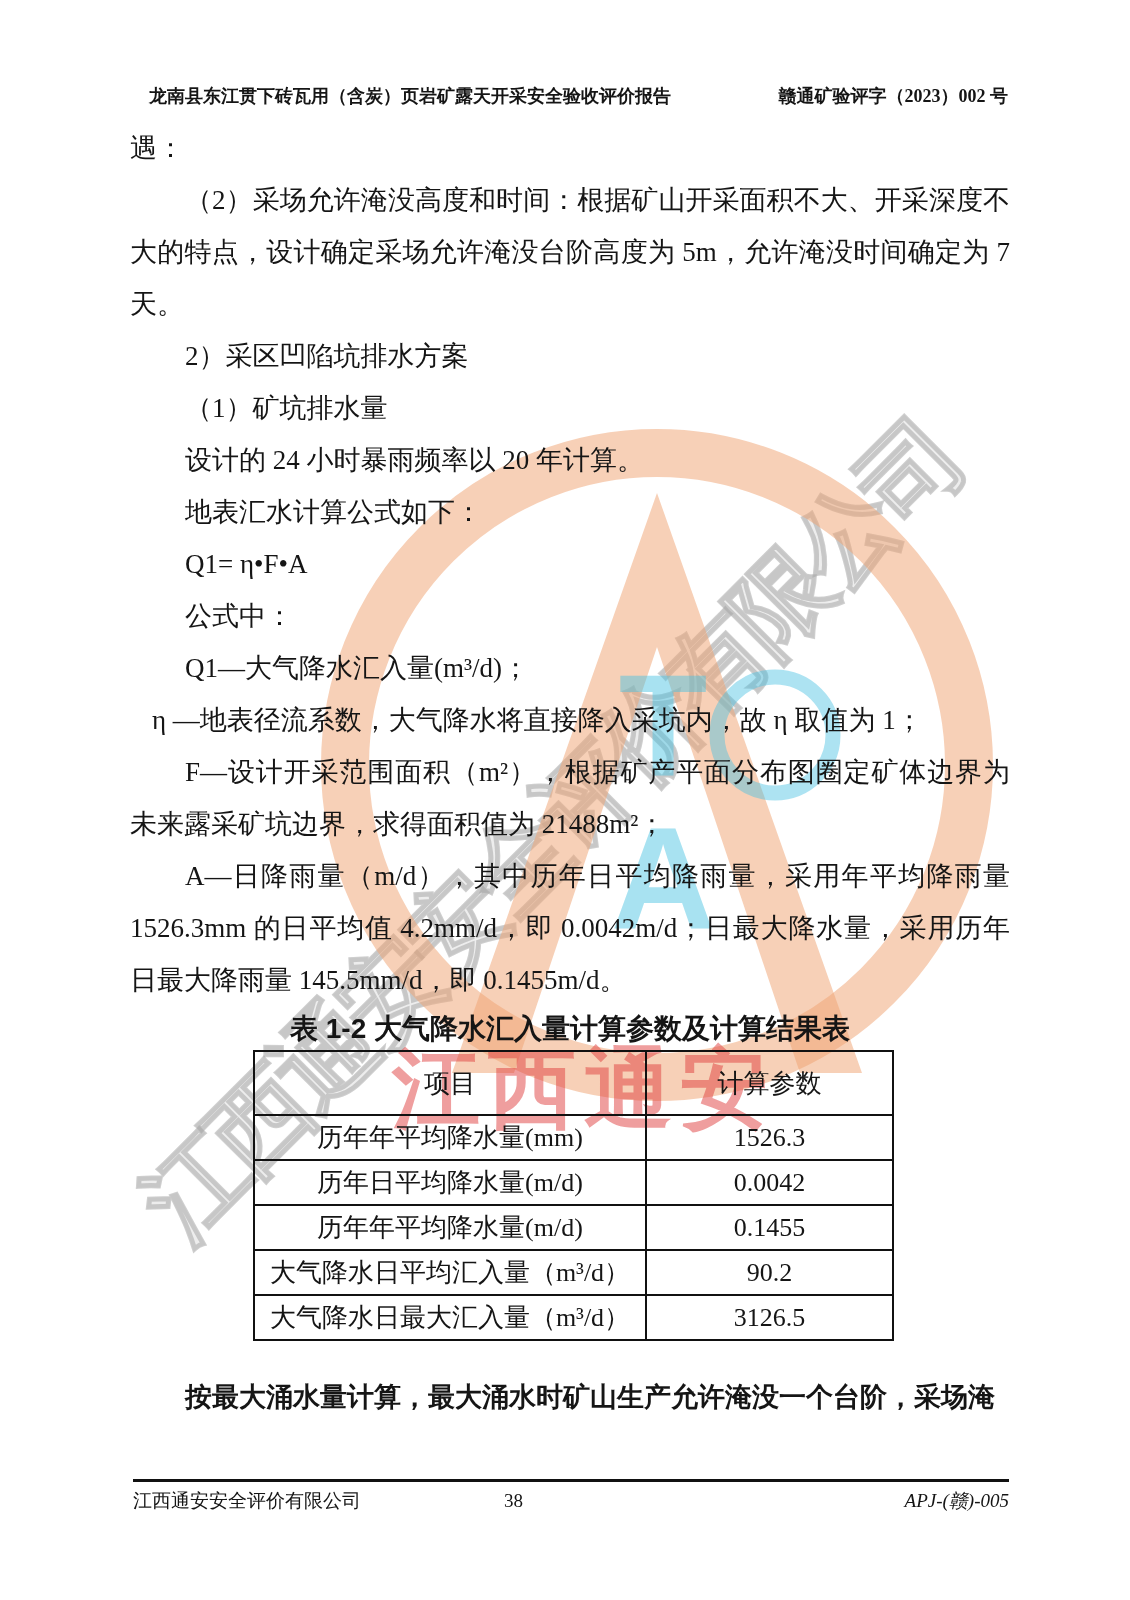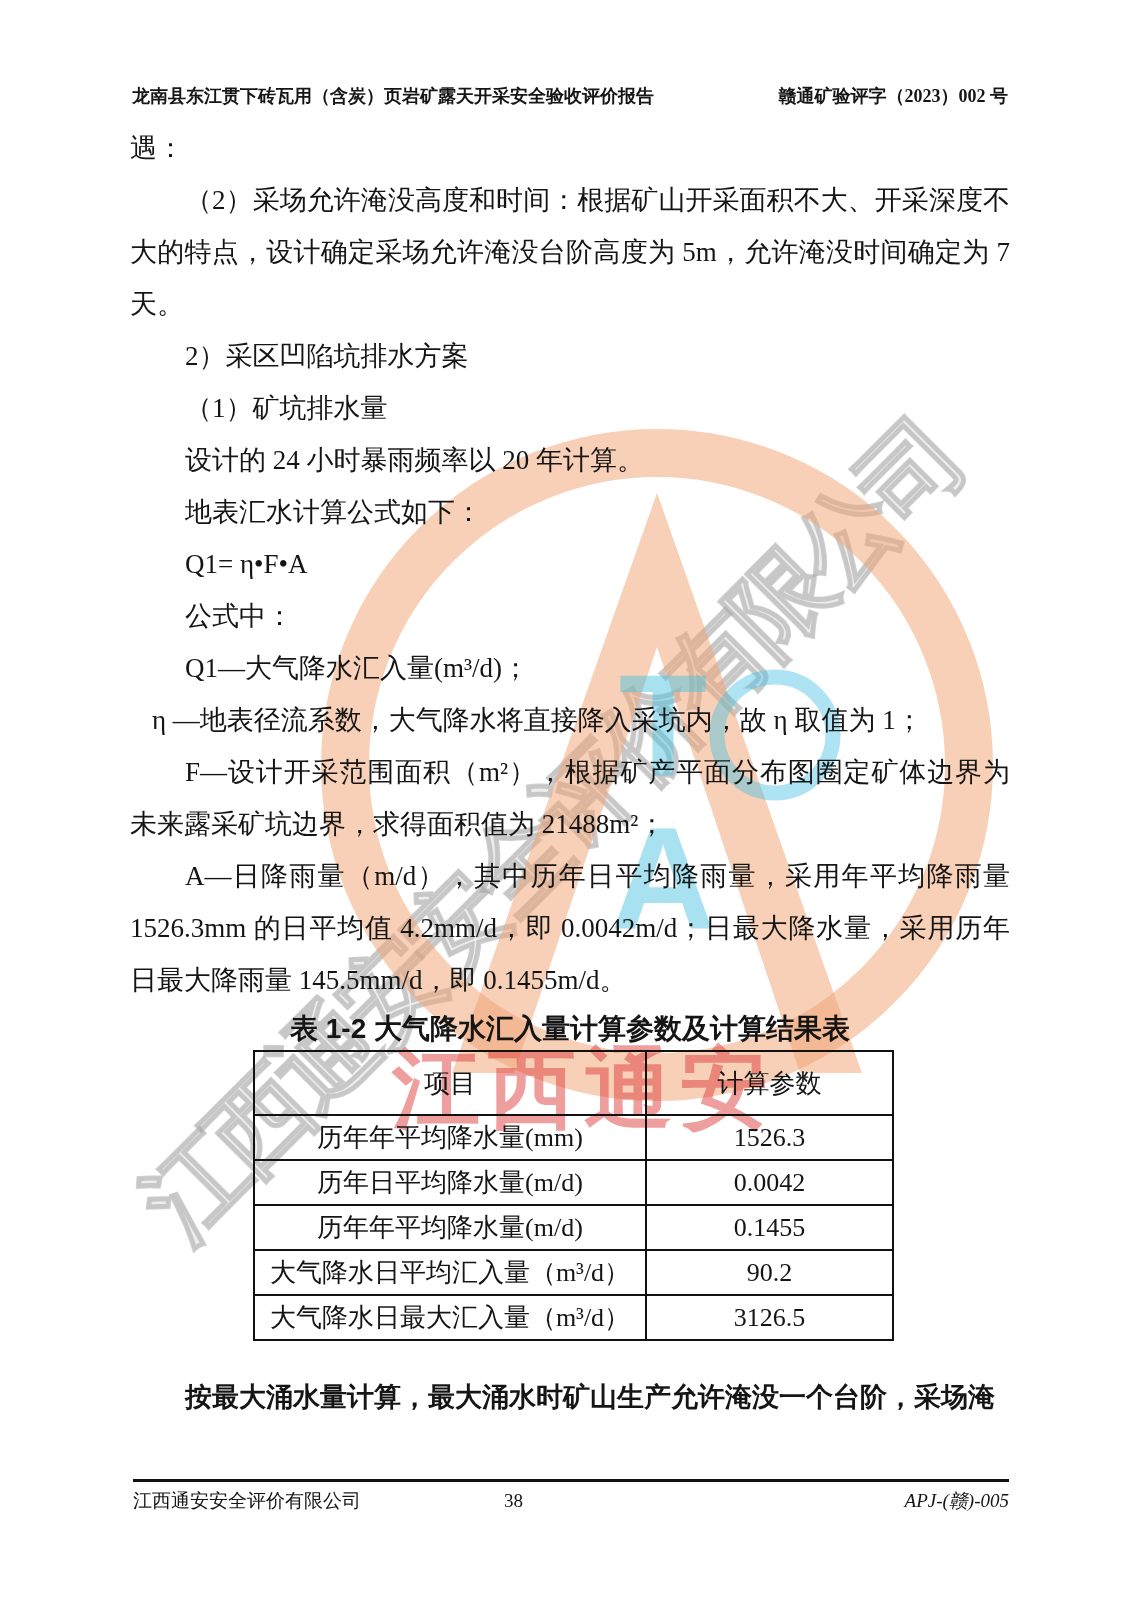--- a/index.html
+++ b/index.html
@@ -29,21 +29,21 @@
   }
   .wm-stamp{
     position:absolute; left:392px; top:1043px;
     font-family:"Liberation Sans","DejaVu Sans",sans-serif; font-weight:bold;
     font-size:88px; letter-spacing:8px; line-height:92px;
     color:rgba(224,62,62,0.50); white-space:nowrap;
   }
   
   .content{position:absolute; inset:0; z-index:1;}
   .header{
-    position:absolute; top:84px; left:132px; right:122px;
+    position:absolute; top:84px; left:149px; right:122px;
     display:flex; justify-content:space-between; align-items:baseline;
     font-weight:bold; font-size:18px; line-height:24px;
   }
   .header .doc-no{text-align:center; white-space:nowrap;}
   .body-text{position:absolute; top:122px; left:130px; width:880px;}
   .para{margin:0; font-size:27px; line-height:52px; text-align:justify;}
   .ind2{text-indent:55px;}
   .ind1{text-indent:22px;}
   .ind0{text-indent:0;}
   .tbl-title{

